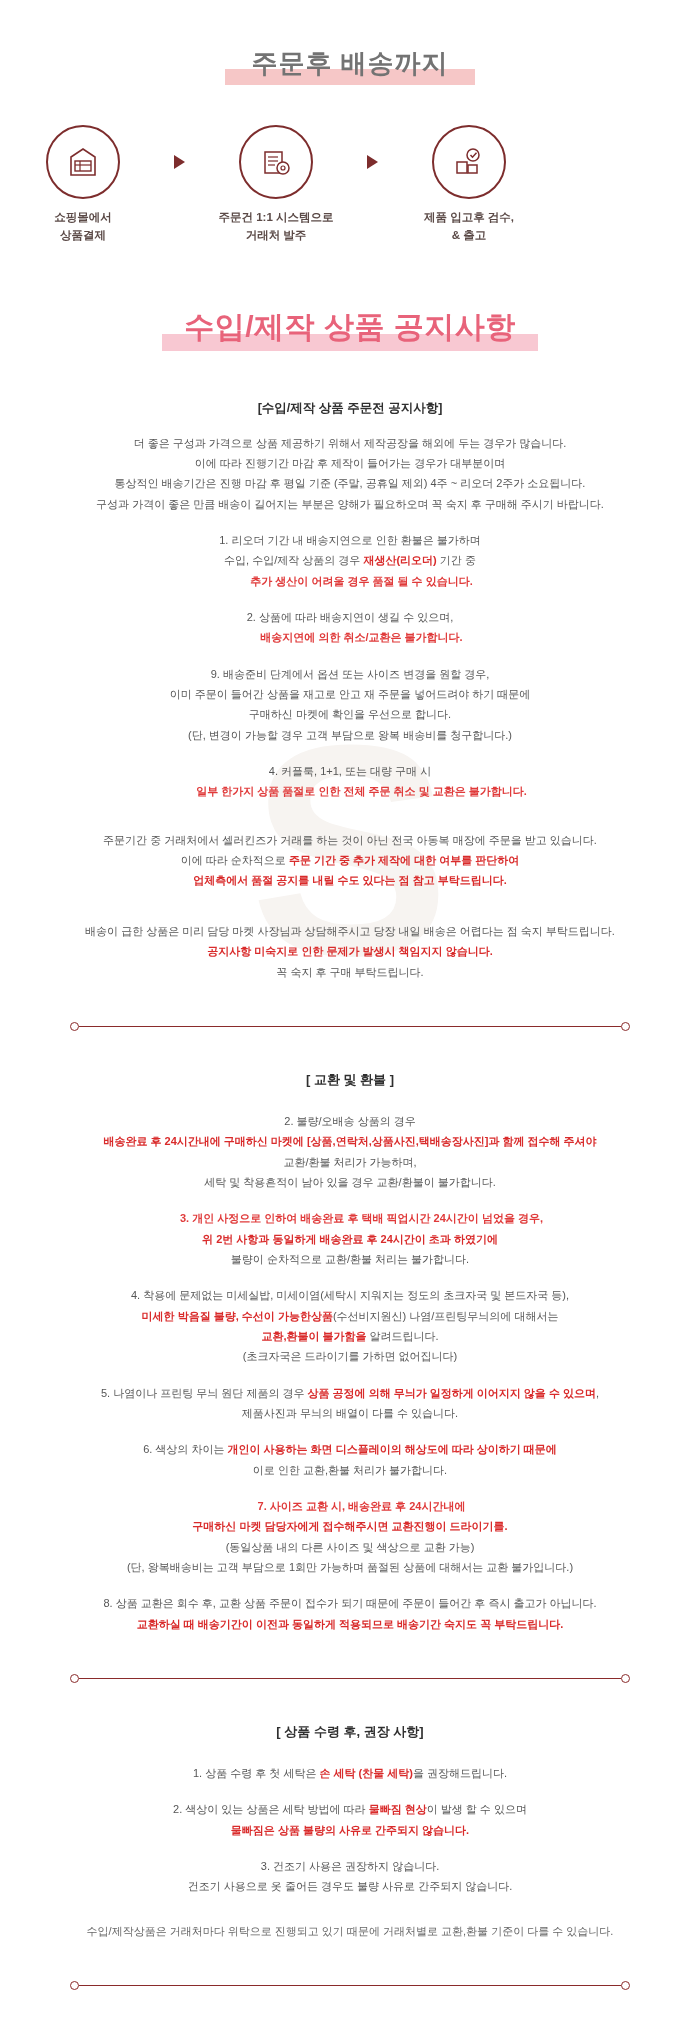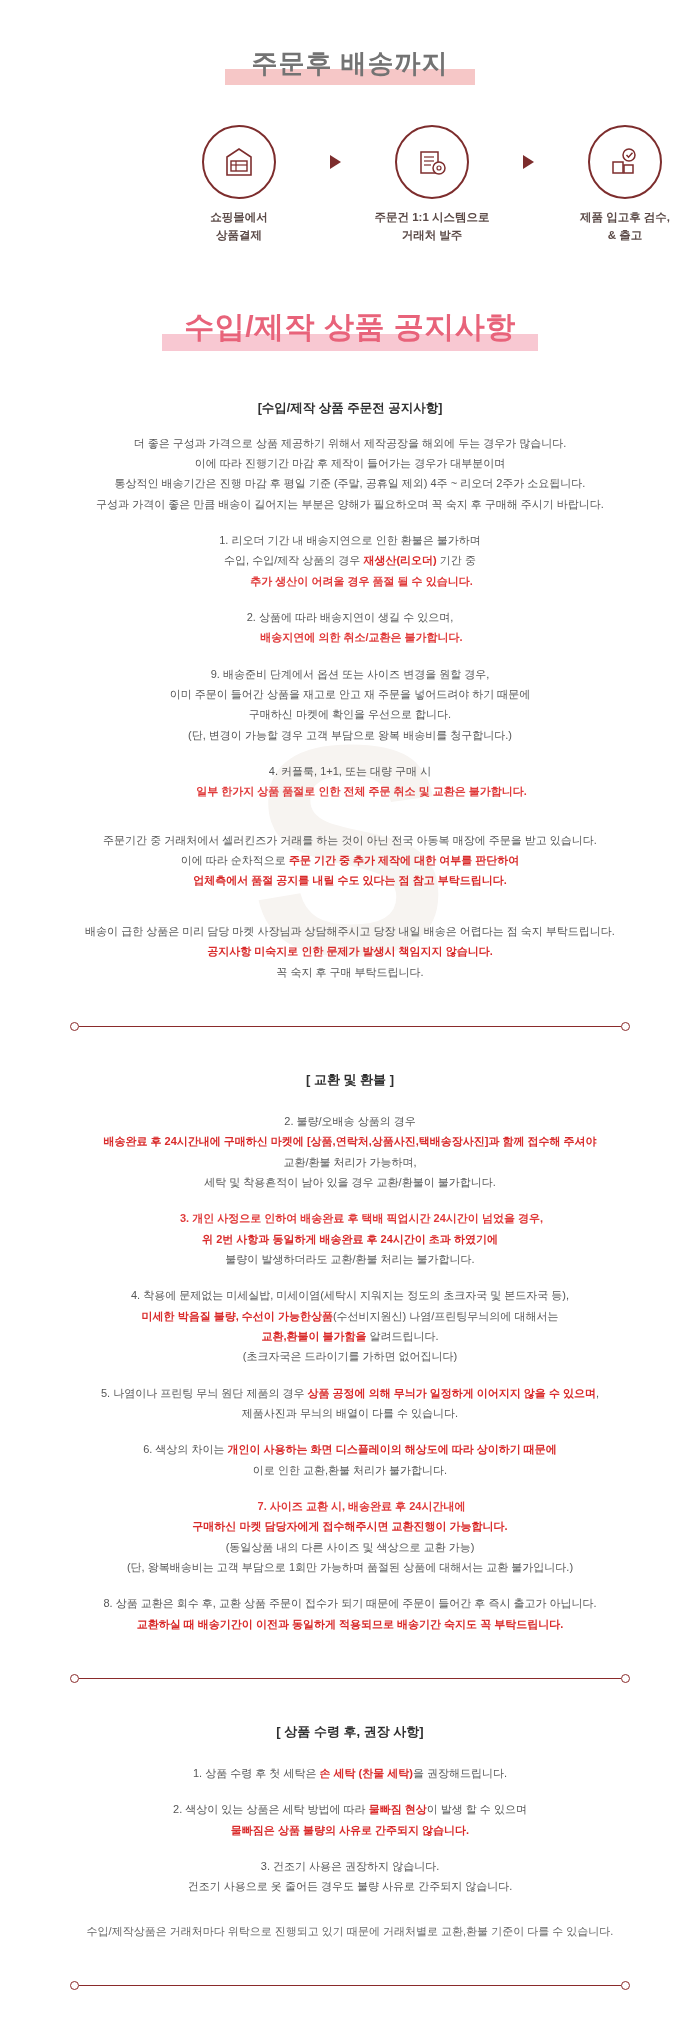--- a/index.html
+++ b/index.html
@@ -59,24 +59,25 @@
     bottom: 4px;
     height: 16px;
     background: #f6c7c7;
     z-index: -1;
   }
   .banner span.txt { position: relative; z-index: 3; }
 
   
   .steps {
     display: flex;
-    justify-content: flex-end;
+    justify-content: flex-start;
     align-items: flex-start;
     gap: 16px;
     margin-top: 36px;
+    padding-left: 8px;
   }
   .step {
     width: 150px;
     text-align: center;
   }
   .step-circle {
     width: 74px;
     height: 74px;
     margin: 0 auto 10px;
     border: 2px solid #7d2d2d;
@@ -320,21 +321,21 @@
       <div class="item">
         <div>2. 불량/오배송 상품의 경우</div>
         <div><b class="rb">배송완료 후 24시간내에 구매하신 마켓에 [상품,연락처,상품사진,택배송장사진]과 함께 접수해 주셔야</b></div>
         <div>교환/환불 처리가 가능하며,</div>
         <div>세탁 및 착용흔적이 남아 있을 경우 교환/환불이 불가합니다.</div>
       </div>
 
       <div class="item">
         <div class="ln1">3. 개인 사정으로 인하여 배송완료 후 <b>택배 픽업시간 24시간이 넘었을 경우,</b></div>
         <div><b class="rb">위 2번 사항과 동일하게 배송완료 후 24시간이 초과 하였기에</b></div>
-        <div>불량이 발생하더라도 교환/환불 처리는 불가합니다.</div>
+        <div>불량이 순차적으로 교환/환불 처리는 불가합니다.</div>
       </div>
 
       <div class="item">
         <div>4. 착용에 문제없는 미세실밥, 미세이염(세탁시 지워지는 정도의 초크자국 및 본드자국 등),</div>
         <div><b class="rb">미세한 박음질 불량, 수선이 가능한상품</b>(수선비지원신) 나염/프린팅무늬의에 대해서는</div>
         <div><b class="rb">교환,환불이 불가함을</b> 알려드립니다.</div>
         <div>(초크자국은 드라이기를 가하면 없어집니다)</div>
       </div>
 
       <div class="item">
@@ -342,21 +343,21 @@
         <div>제품사진과 무늬의 배열이 다를 수 있습니다.</div>
       </div>
 
       <div class="item">
         <div>6. 색상의 차이는 <b class="rb">개인이 사용하는 화면 디스플레이의 해상도에 따라 상이하기 때문에</b></div>
         <div>이로 인한 교환,환불 처리가 불가합니다.</div>
       </div>
 
       <div class="item">
         <div class="ln1">7. 사이즈 교환 시, 배송완료 후 24시간내에</div>
-        <div><b class="rb">구매하신 마켓 담당자에게 접수해주시면 교환진행이 가능합니다.</b></div>
+        <div><b class="rb">구매하신 마켓 담당자에게 접수해주시면 교환진행이 드라이기를.</b></div>
         <div>(동일상품 내의 다른 사이즈 및 색상으로 교환 가능)</div>
         <div>(단, 왕복배송비는 고객 부담으로 1회만 가능하며 품절된 상품에 대해서는 교환 불가입니다.)</div>
       </div>
 
       <div class="item">
         <div>8. 상품 교환은 회수 후, 교환 상품 주문이 접수가 되기 때문에 주문이 들어간 후 즉시 출고가 아닙니다.</div>
         <div><b class="rb">교환하실 때 배송기간이 이전과 동일하게 적용되므로 배송기간 숙지도 꼭 부탁드립니다.</b></div>
       </div>
     </div>
 

